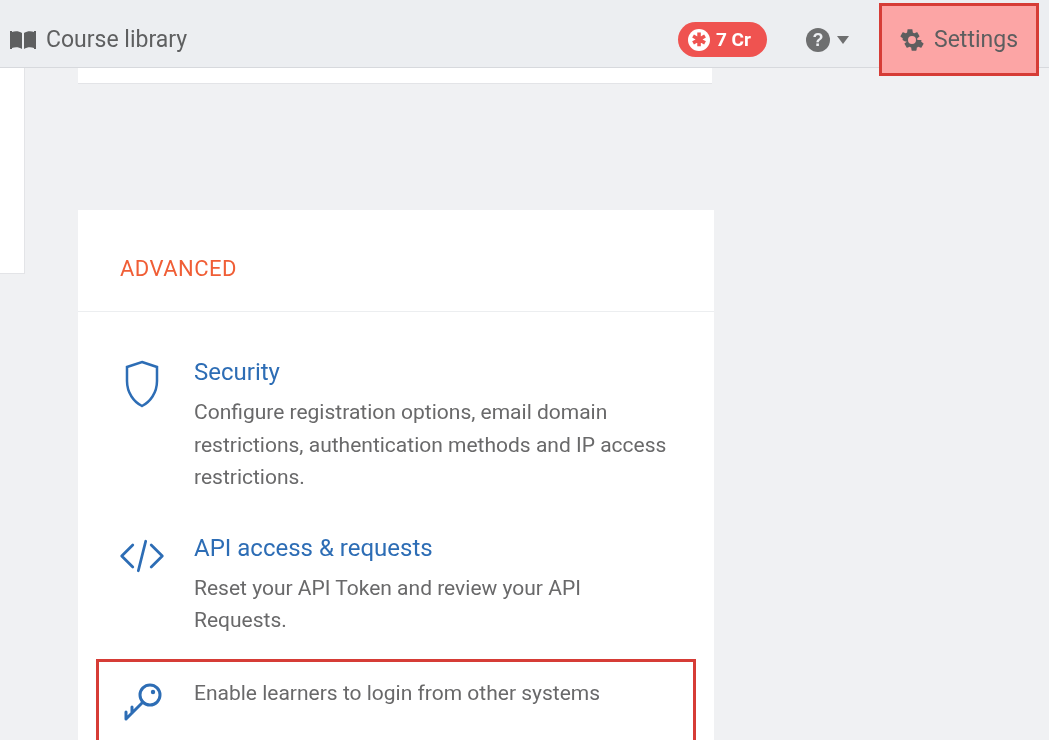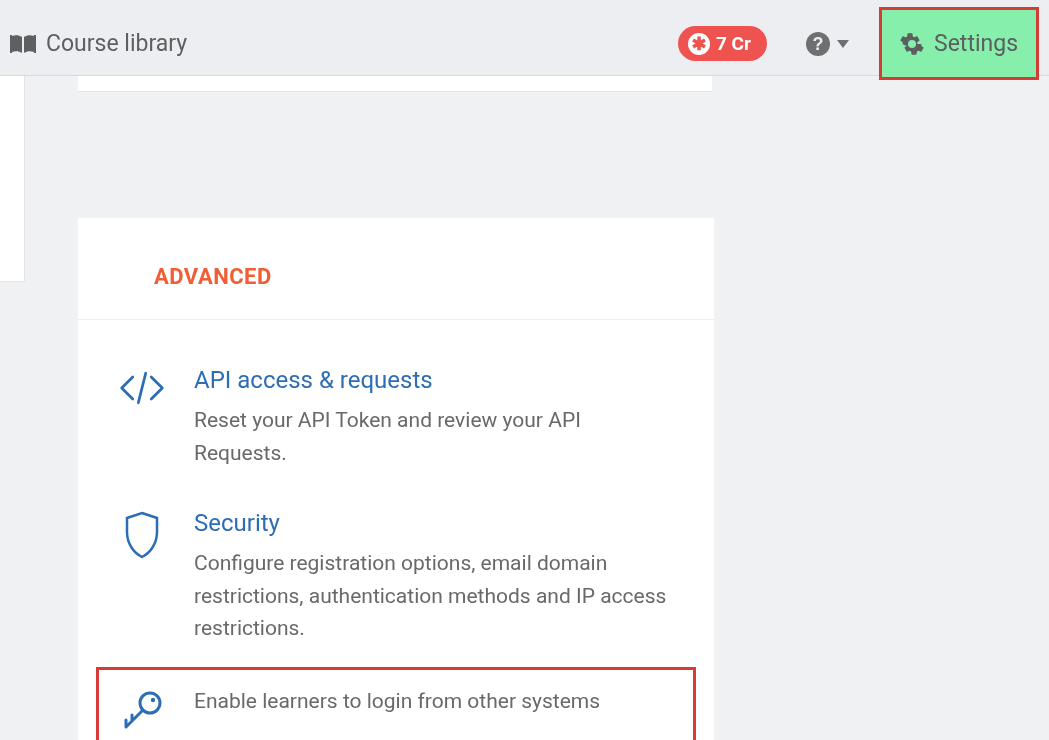--- a/index.html
+++ b/index.html
@@ -4,21 +4,21 @@
   <style>
     * { box-sizing: border-box; margin: 0; padding: 0; }
     body {
       font-family: -apple-system, BlinkMacSystemFont, "Segoe UI", Roboto, Helvetica, Arial, sans-serif;
       background: #f0f1f3;
       width: 1049px;
       height: 740px;
       overflow: hidden;
     }
     .topbar {
-      height: 76px;
+      height: 68px;
       background: #eceef1;
       border-bottom: 1px solid #d7d9dd;
       display: flex;
       align-items: center;
       padding: 12px 10px 0 10px;
       gap: 10px;
     }
     .course-lib {
       display: flex;
       align-items: center;
@@ -59,21 +59,21 @@
     .settings-btn-wrap {
       border: 3px solid #d63c36;
       margin-left: 20px;
       padding: 0;
     }
     .settings-btn {
       display: flex; align-items: center; gap: 10px;
       color: #5d5e5f; font-size: 23px;
       padding: 20px 18px;
       cursor: pointer;
-      background: #86efac;
+      background: #fca5a5;
     }
     .content-area {
       position: relative;
       height: calc(740px - 80px);
     }
     .left-tab-stub {
       position: absolute;
       left: 0; top: 0;
       width: 25px; height: 206px;
       background: #fff;
@@ -95,23 +95,22 @@
       padding: 0;
       height: 600px;
     }
     .advanced-header {
       padding: 46px 42px 30px 42px;
       border-bottom: 1px solid #eceef0;
     }
     .advanced-header h2 {
       color: #f05e36;
       font-size: 22px;
-      font-weight: 700;
+      font-weight: 400;
       letter-spacing: 0.5px;
-      margin-left: 34px;
     }
     .settings-list {
       padding: 28px 18px 20px 18px;
     }
     .setting-item {
       display: flex;
       gap: 28px;
       padding: 18px 22px 22px 22px;
       cursor: pointer;
       align-items: flex-start;
@@ -188,39 +187,39 @@
   <div class="top-card-stub"></div>
 
   <div class="advanced-card">
     <div class="advanced-header">
       <h2>ADVANCED</h2>
     </div>
     <div class="settings-list">
 
       <div class="setting-item">
         <div class="setting-icon">
+          <svg width="40" height="48" viewBox="0 0 40 48">
+              <path fill="none" stroke="#2d6db5" stroke-width="2.5" d="M20 2 L35 7 V21 C35 33 28 42 20 46 C12 42 5 33 5 21 V7 Z"></path>
+            </svg>
+        </div>
+        <div class="setting-text">
+          <div class="setting-title">Security</div>
+          <div class="setting-desc">Configure registration options, email domain restrictions, authentication methods and IP access restrictions.</div>
+        </div>
+      </div>
+
+      <div class="setting-item">
+        <div class="setting-icon">
           <svg width="52" height="40" viewBox="0 0 52 40">
               <path fill="none" stroke="#2d6db5" stroke-width="3" stroke-linecap="round" stroke-linejoin="round" d="M16 8 L4 20 L16 32 M36 8 L48 20 L36 32 M30 4 L22 36"></path>
             </svg>
         </div>
         <div class="setting-text">
           <div class="setting-title">API access &amp; requests</div>
           <div class="setting-desc">Reset your API Token and review your API Requests.</div>
-        </div>
-      </div>
-
-      <div class="setting-item">
-        <div class="setting-icon">
-          <svg width="40" height="48" viewBox="0 0 40 48">
-              <path fill="none" stroke="#2d6db5" stroke-width="2.5" d="M20 2 L35 7 V21 C35 33 28 42 20 46 C12 42 5 33 5 21 V7 Z"></path>
-            </svg>
-        </div>
-        <div class="setting-text">
-          <div class="setting-title">Security</div>
-          <div class="setting-desc">Configure registration options, email domain restrictions, authentication methods and IP access restrictions.</div>
         </div>
       </div>
 
       <div class="setting-item highlighted">
         <div class="setting-icon">
           <svg width="48" height="48" viewBox="0 0 48 48">
               <g fill="none" stroke="#2d6db5" stroke-width="3" stroke-linecap="round" stroke-linejoin="round">
                 <circle cx="32" cy="16" r="10"></circle>
                 <circle cx="35" cy="13" r="2.2" fill="#2d6db5" stroke="none"></circle>
                 <path d="M25 23 L8 40 M8 40 L8 33 M14 34 L14 28"></path>

